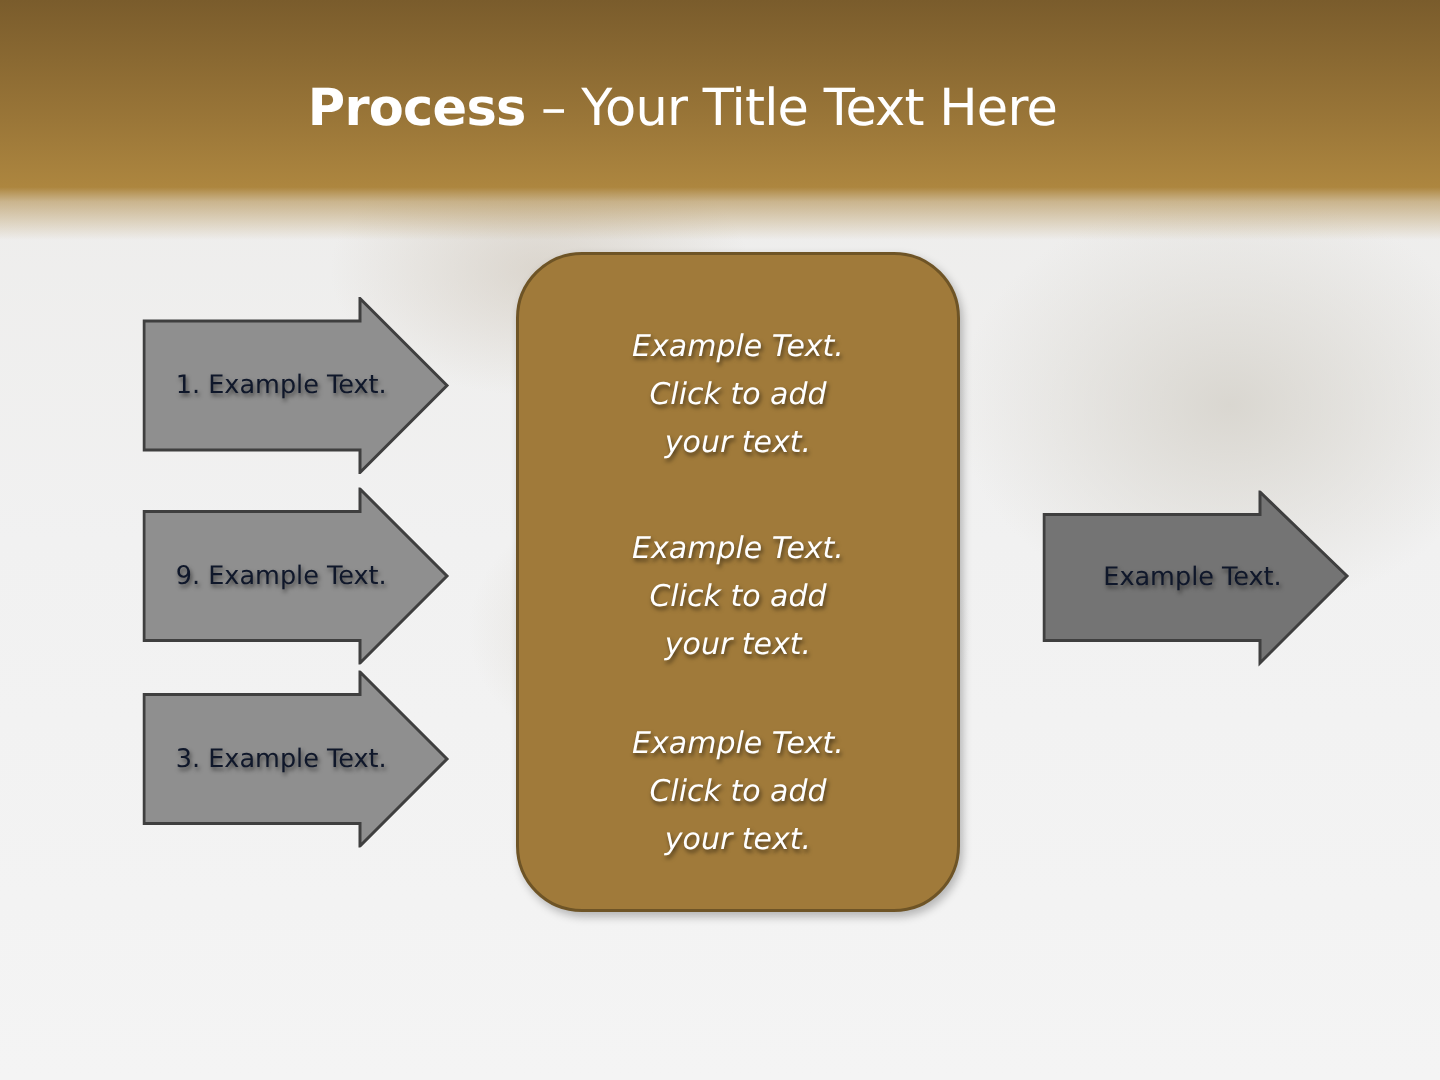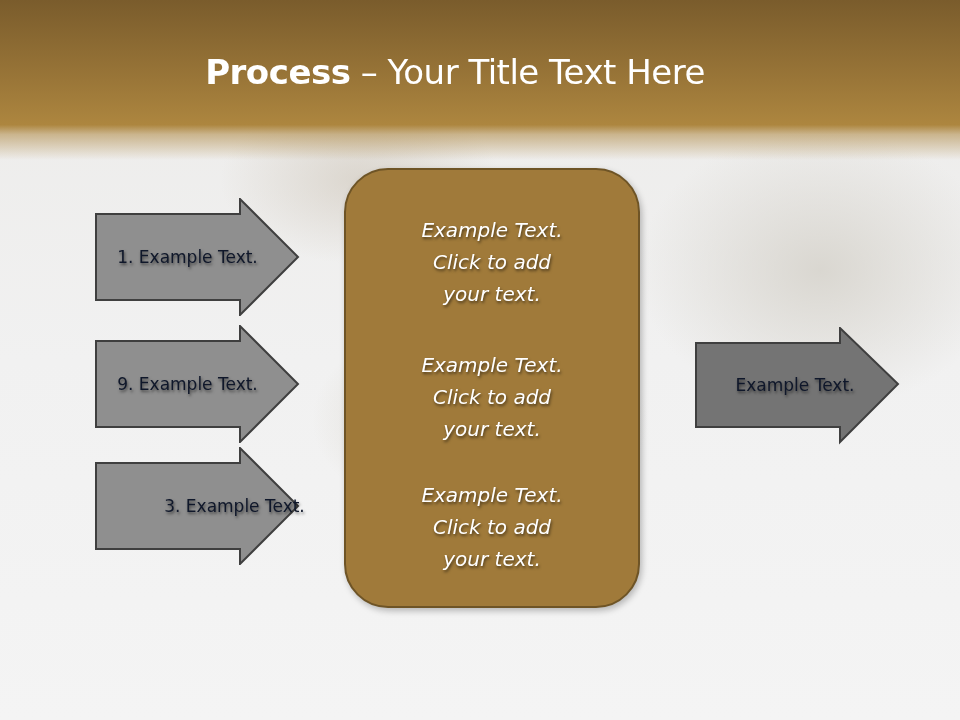--- a/index.html
+++ b/index.html
@@ -49,21 +49,21 @@
   <svg width="205" height="118">
     <polygon points="1,16 145,16 145,1 203,59 145,117 145,102 1,102" fill="#8f8f8f" stroke="#3f3f3f" stroke-width="2"></polygon>
   </svg>
   <div class="lbl" style="width:185px;height:118px;">9. Example Text.</div>
 </div>
 
 <div class="arrow" style="left:95px;top:447px;width:205px;height:118px;">
   <svg width="205" height="118">
     <polygon points="1,16 145,16 145,1 203,59 145,117 145,102 1,102" fill="#8f8f8f" stroke="#3f3f3f" stroke-width="2"></polygon>
   </svg>
-  <div class="lbl" style="width:185px;height:118px;padding-left:47px;">3. Example Text.</div>
+  <div class="lbl" style="width:185px;height:118px;">3. Example Text.</div>
 </div>
 
 <div class="center-box">
   <div class="center-item" style="top:44px;">
     <span>Example Text.</span>
     <span>Click  to add</span>
     <span>your text.</span>
   </div>
   <div class="center-item" style="top:179px;">
     <span>Example Text.</span>

